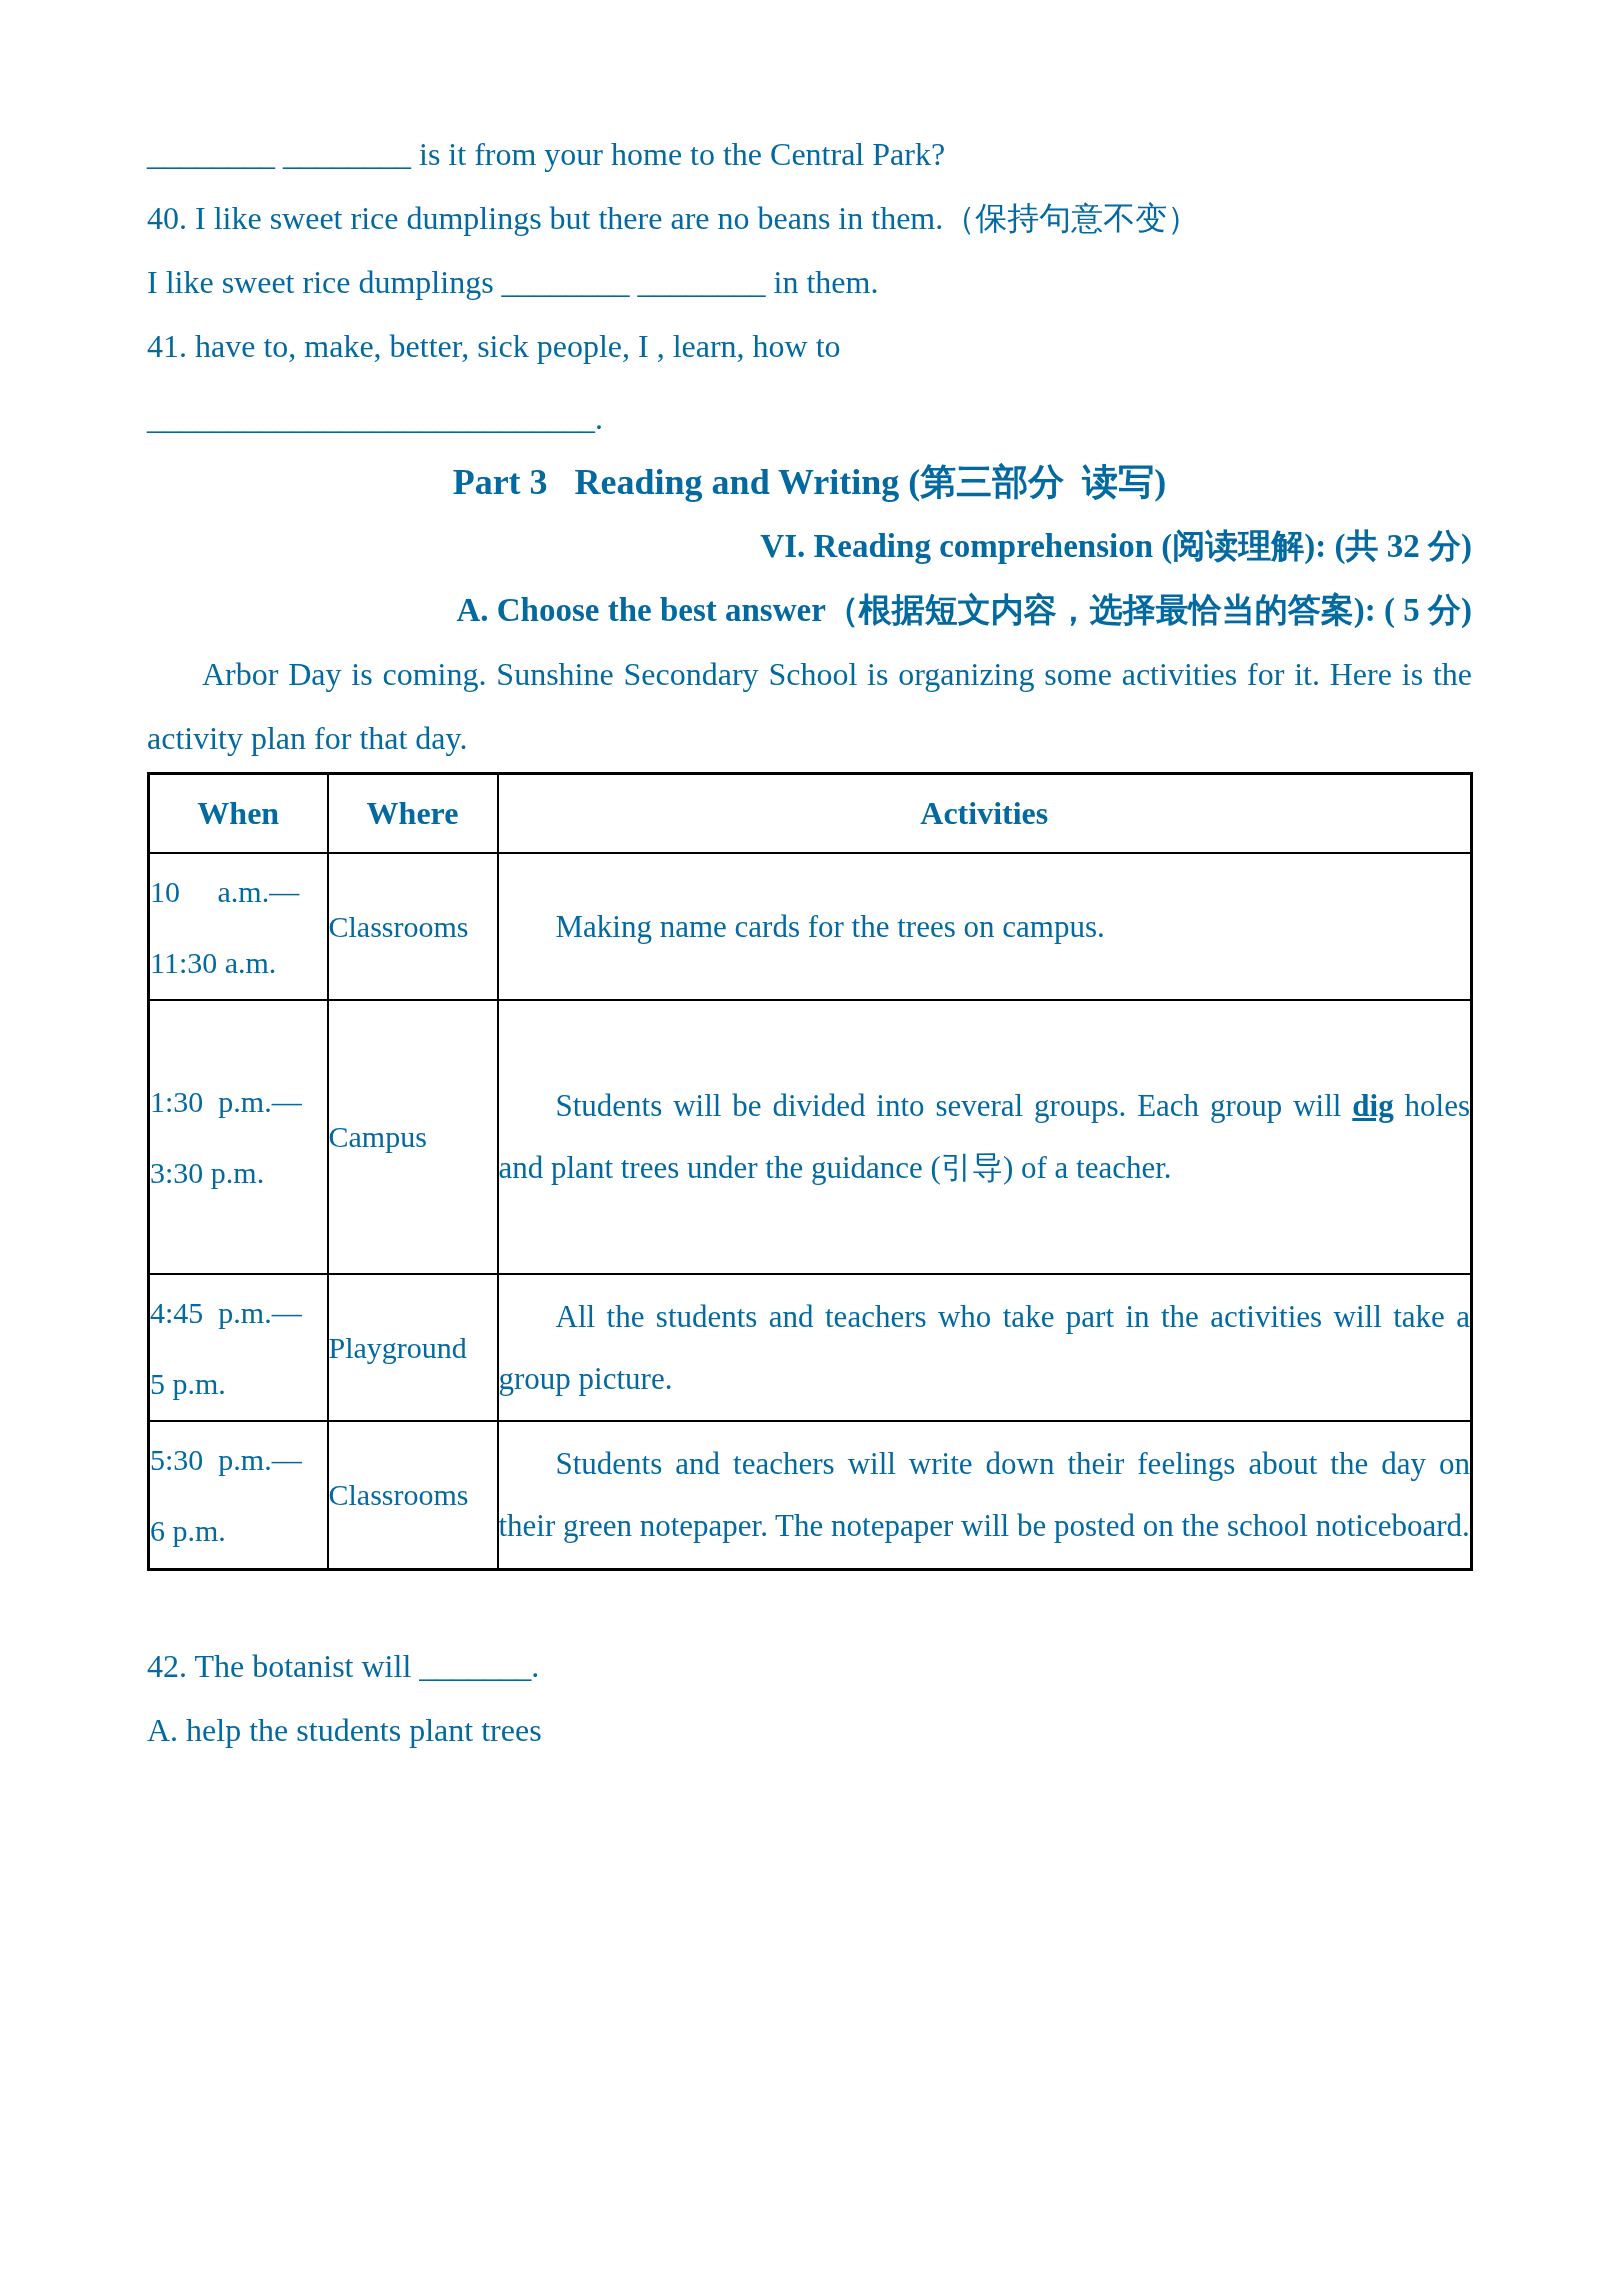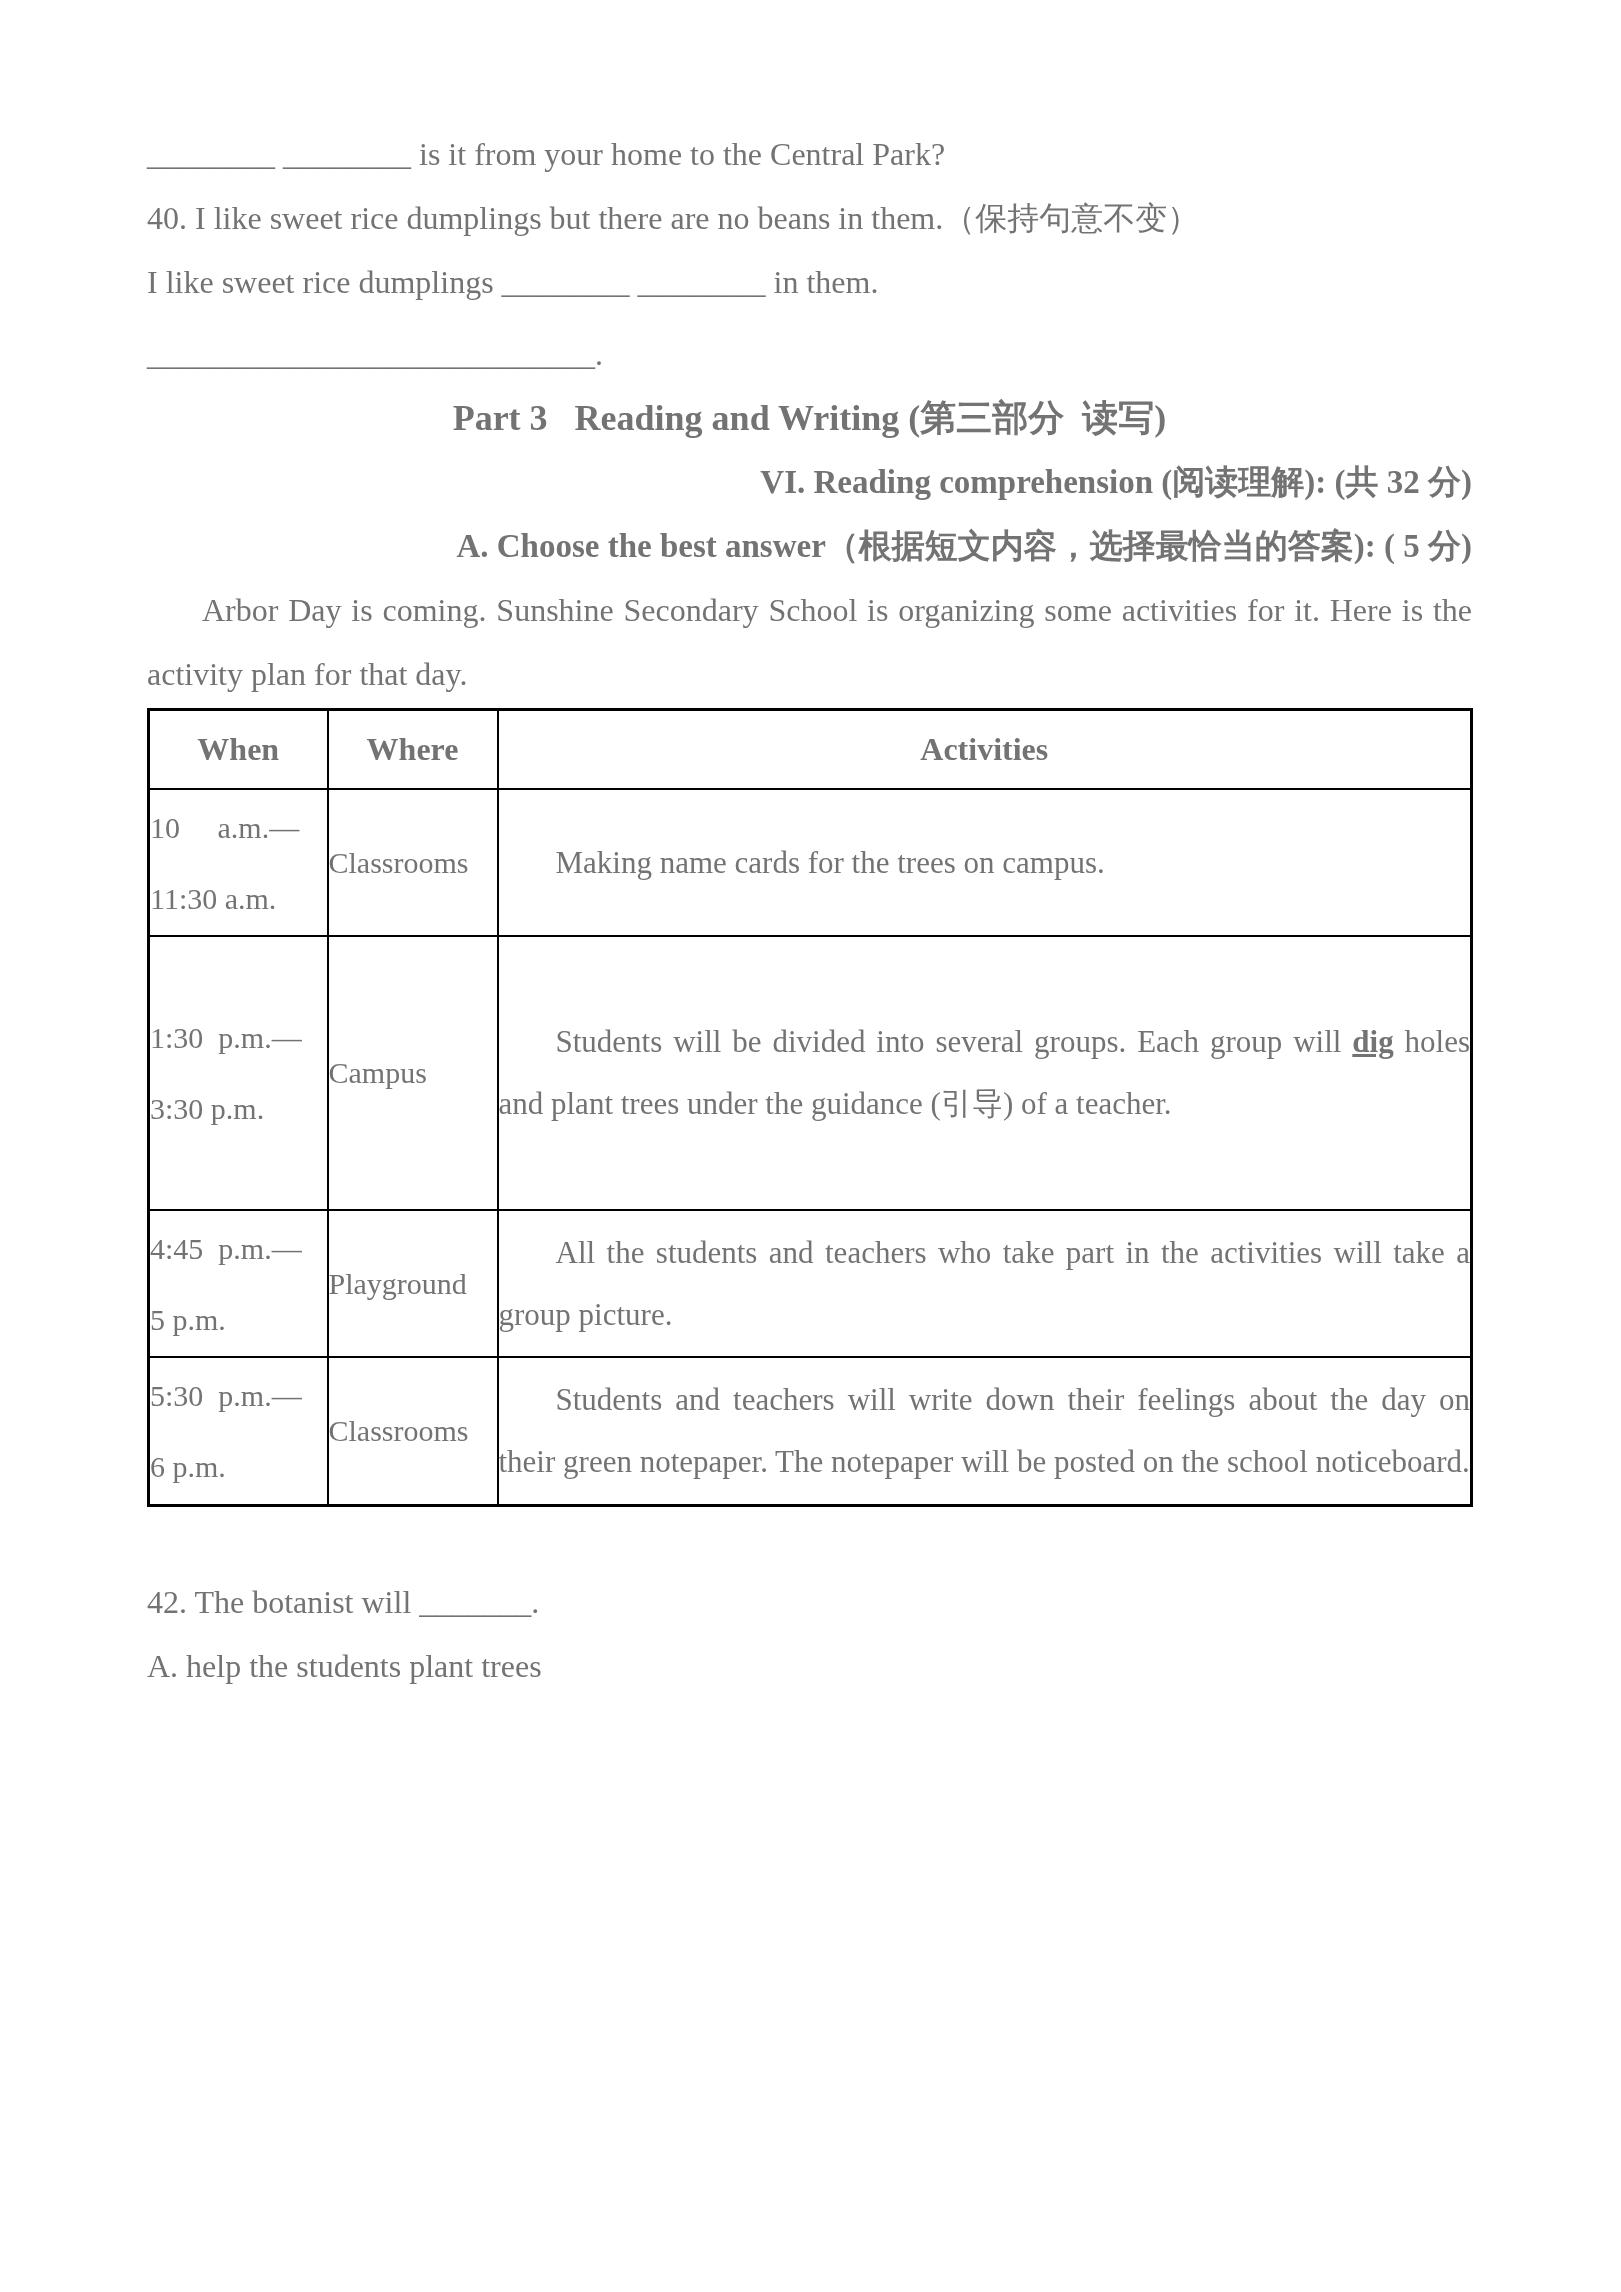--- a/index.html
+++ b/index.html
@@ -1,21 +1,21 @@
 <!DOCTYPE html>
 <html><head>
 <meta charset="utf-8">
 <style>
   html, body { margin: 0; padding: 0; background: #ffffff; }
   .page {
     position: relative;
     width: 1621px;
     height: 2279px;
     background: #ffffff;
-    color: #737373;
+    color: #0369a1;
     font-family: "Liberation Serif", "DejaVu Serif", serif;
     overflow: hidden;
   }
   .content {
     position: absolute;
     left: 147px;
     top: 122px;
     width: 1325px;
   }
   .line {
@@ -99,20 +99,21 @@
 </style>
 </head>
 <body>
 
 <div class="page">
   <div class="content">
 
     <p class="line">________ ________ is it from your home to the Central Park?</p>
     <p class="line">40. I like sweet rice dumplings but there are no beans in them.（保持句意不变）</p>
     <p class="line">I like sweet rice dumplings ________ ________ in them.</p>
+    <p class="line">41. have to, make, better, sick people, I , learn, how to</p>
     <p class="line blank-line">____________________________.</p>
 
     <h2 class="part-heading">Part 3   Reading and Writing (第三部分  读写)</h2>
     <h3 class="section-heading">VI. Reading comprehension (阅读理解): (共 32 分)</h3>
     <h3 class="section-heading">A. Choose the best answer（根据短文内容，选择最恰当的答案): ( 5 分)</h3>
 
     <p class="intro">Arbor Day is coming. Sunshine Secondary School is organizing some activities for it. Here is the activity plan for that day.</p>
 
     <table class="activity-table">
       <colgroup>

